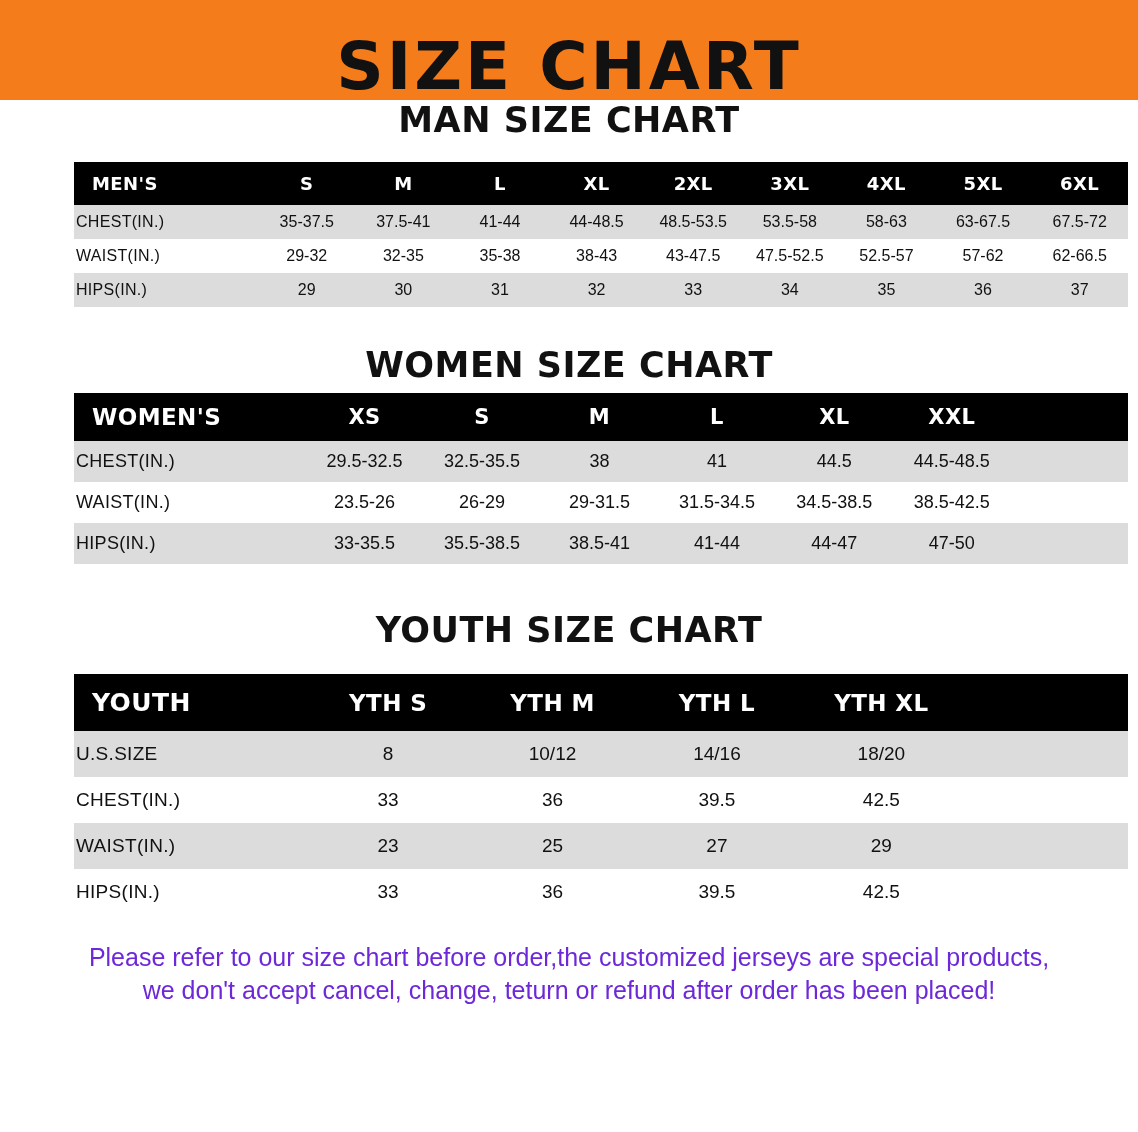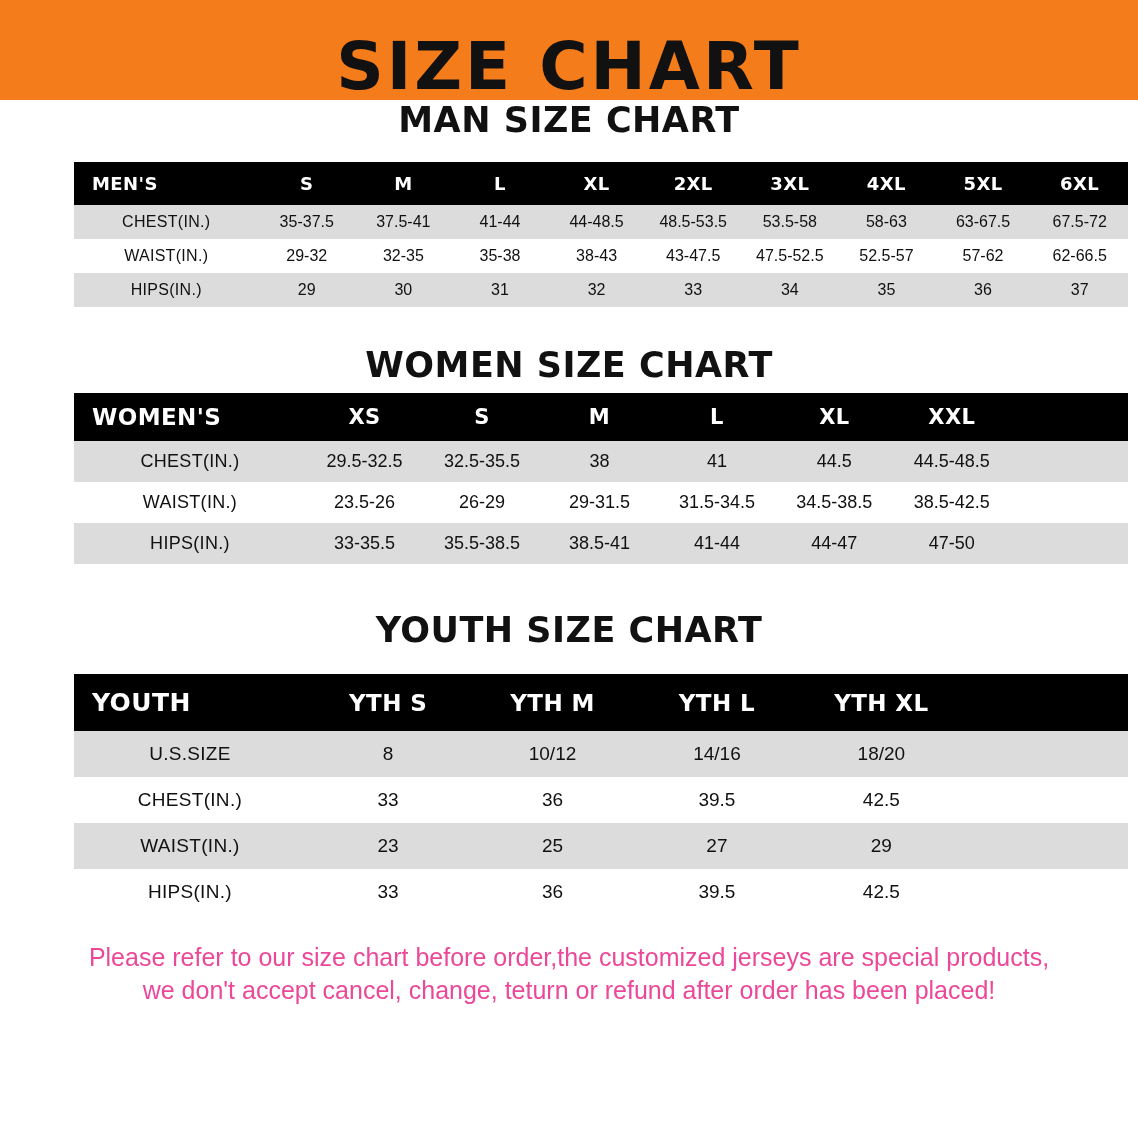--- a/index.html
+++ b/index.html
@@ -75,21 +75,21 @@
     font-size: 22px;
   }
   tbody td {
     font-size: 17px;
     padding: 8px 2px;
     text-align: center;
     color: #111111;
     white-space: nowrap;
   }
   tbody td.rowhead {
-    text-align: center;
+    text-align: left;
     font-size: 17px;
     letter-spacing: 0.3px;
   }
   tbody tr.odd  td { background: #dcdcdc; }
   tbody tr.even td { background: #ffffff; }
 
   
   .men-table col.c0 { width: 17.5%; }
   .men-table thead th { font-size: 18px; }
   .men-table tbody td { font-size: 16px; }
@@ -104,21 +104,21 @@
   .youth-table col.c0 { width: 22%; }
   .youth-table thead th { font-size: 23px; padding: 14px 18px; }
   .youth-table thead th.rowhead { font-size: 25px; }
   .youth-table tbody td { font-size: 19px; padding: 12px 2px; }
 
   
   .note {
     width: 1010px;
     margin: 26px auto 0 auto;
     text-align: center;
-    color: #ec4899;
+    color: #6d28d9;
     font-size: 25px;
     line-height: 1.33;
     font-family: "Liberation Sans", sans-serif;
   }
 </style>
 </head>
 <body>
 
 <div class="banner">
   <div class="banner-title">SIZE CHART</div>

